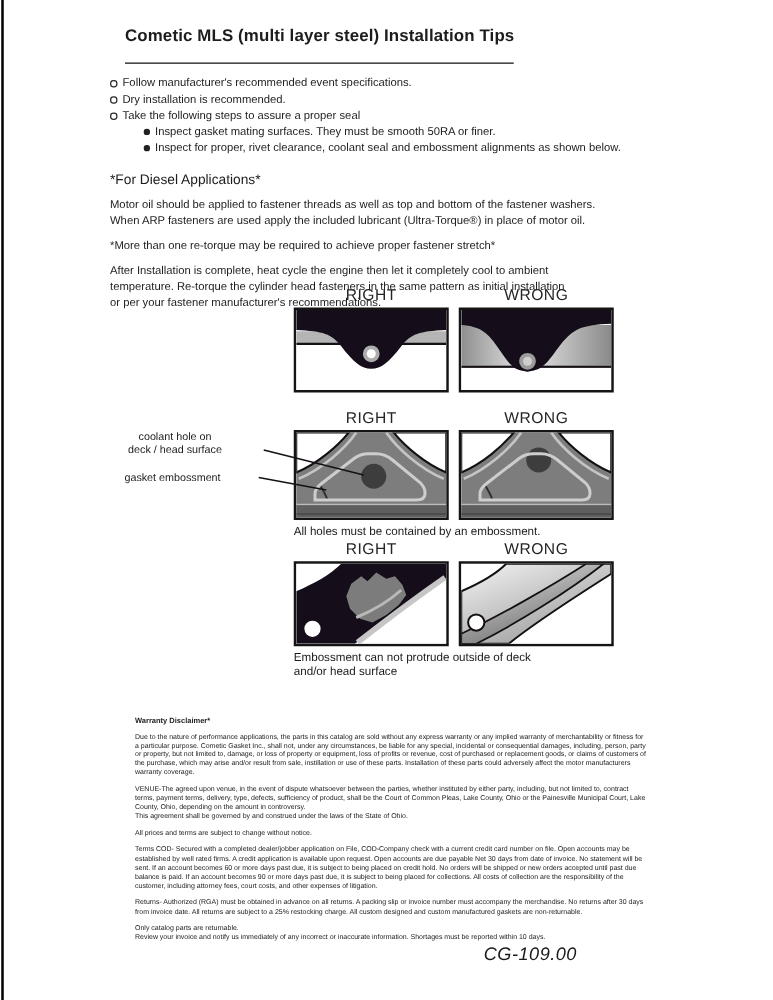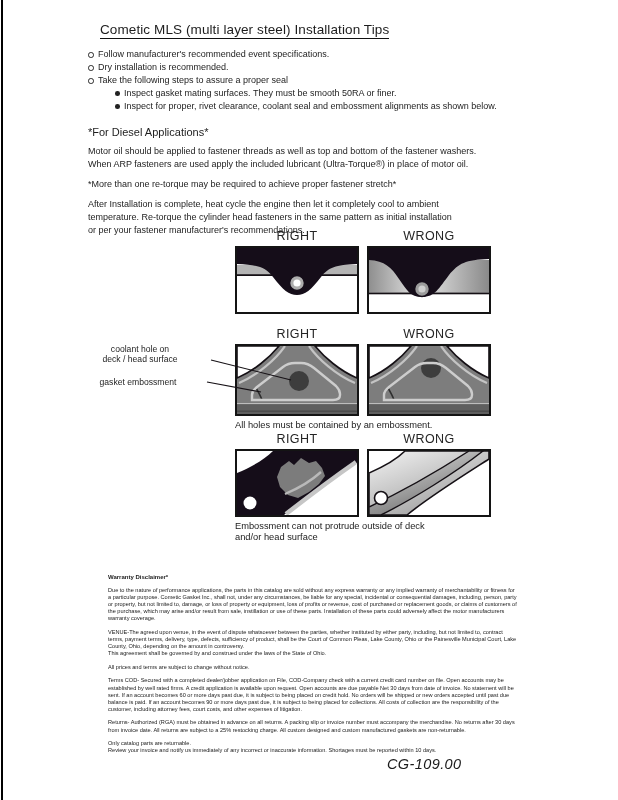--- a/index.html
+++ b/index.html
@@ -5,22 +5,22 @@
   html,body { margin:0; padding:0; background:#ffffff; }
   #page {
     position:relative; width:618px; height:800px; background:#ffffff;
     font-family:"Liberation Sans", sans-serif; color:#1d1d1d; overflow:hidden;
   }
   .edge-line { position:absolute; left:1px; top:0; width:2px; height:800px; background:#000; }
 
   
   .textcol { position:absolute; left:88px; top:20px; width:485px; }
   .title {
-    display:inline-block; margin:0 0 7px 12px; font-size:13.5px; font-weight:normal;
-    border-bottom:1.6px solid #111; padding-bottom:1px; letter-spacing:0.1px;
+    display:inline-block; margin:0 0 7px 12px; font-size:13.5px; font-weight:bold;
+    border-bottom:1.6px solid #111; padding-bottom:14px; letter-spacing:0.1px;
   }
   ul.tips { list-style:none; margin:2px 0 0 0; padding:0; font-size:9px; line-height:13px; }
   li.tip { position:relative; padding-left:10px; }
   li.tip::before {
     content:""; position:absolute; left:0; top:4px; width:3.6px; height:3.6px;
     border:1px solid #2a2a2a; border-radius:50%;
   }
   li.sub { margin-left:27px; padding-left:9px; }
   li.sub::before {
     content:""; position:absolute; left:0; top:4.4px; width:4.6px; height:4.6px;

